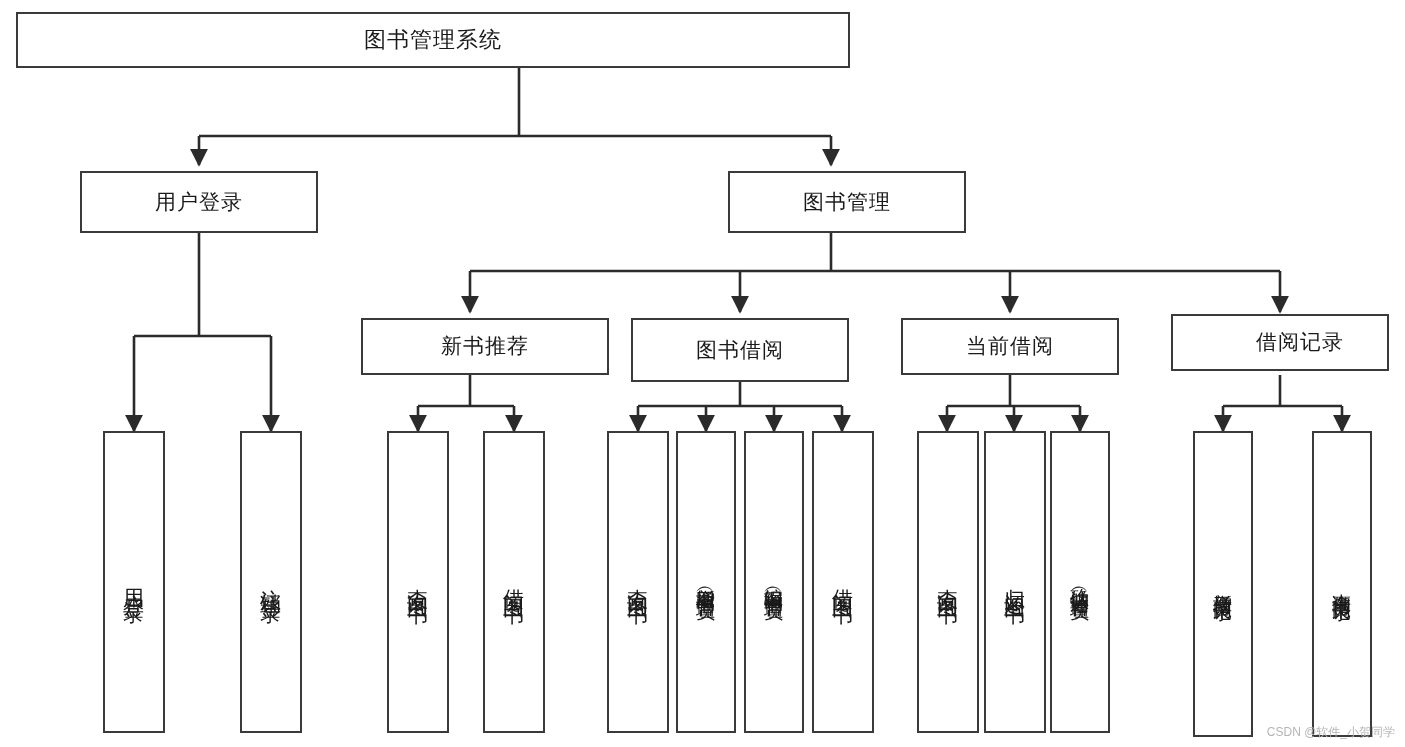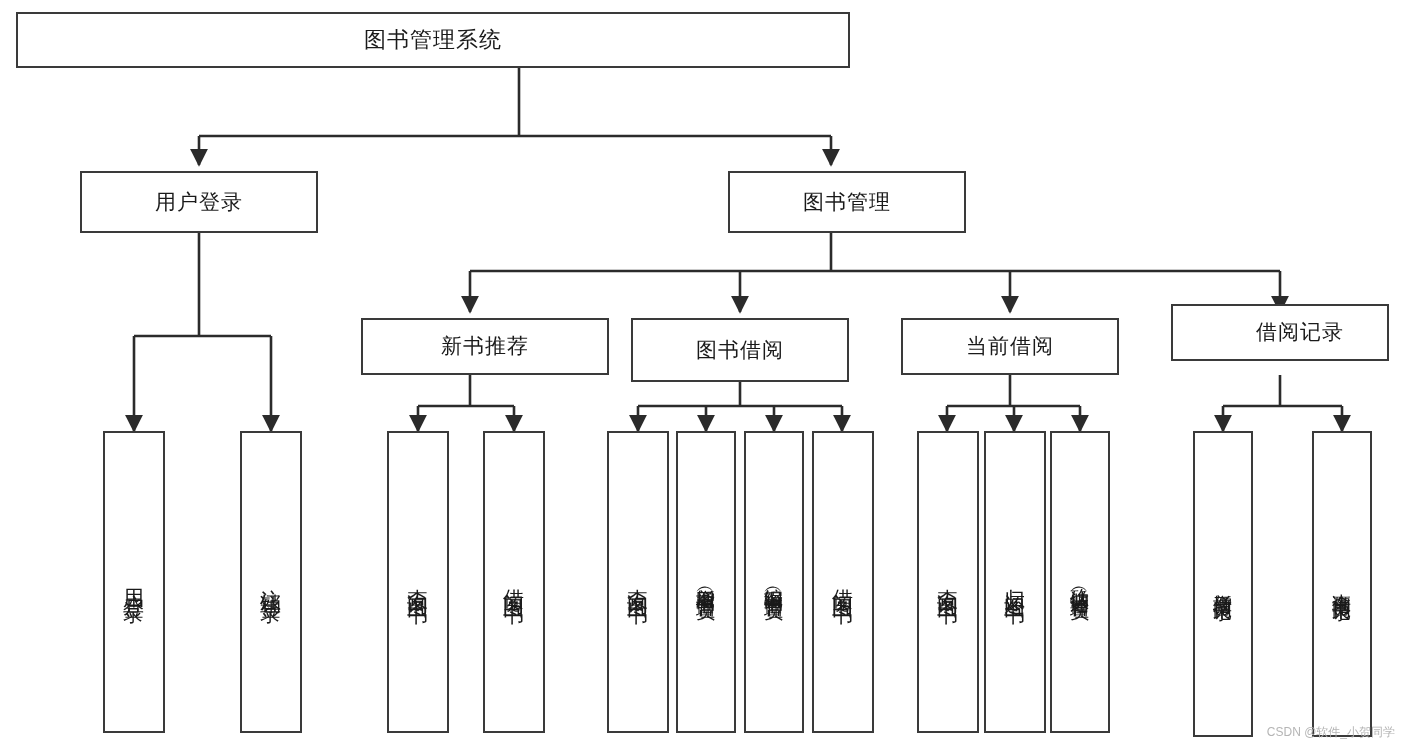--- a/index.html
+++ b/index.html
@@ -142,21 +142,21 @@
 
   <div class="node horiz" style="left:361px; top:318px; width:248px; height:57px;">
     <span class="label">新书推荐</span>
   </div>
   <div class="node horiz" style="left:631px; top:318px; width:218px; height:64px;">
     <span class="label">图书借阅</span>
   </div>
   <div class="node horiz" style="left:901px; top:318px; width:218px; height:57px;">
     <span class="label">当前借阅</span>
   </div>
-  <div class="node horiz" style="left:1171px; top:304px; width:218px; height:57px;padding-left:40px;">
+  <div class="node horiz" style="left:1171px; top:314px; width:218px; height:57px;padding-left:40px;">
     <span class="label">借阅记录</span>
   </div>
 
   <div class="node vert" style="left:103px; top:431px; width:62px; height:302px;">
     <span class="label">用户登录</span>
   </div>
   <div class="node vert" style="left:240px; top:431px; width:62px; height:302px;">
     <span class="label">注销登录</span>
   </div>
 

